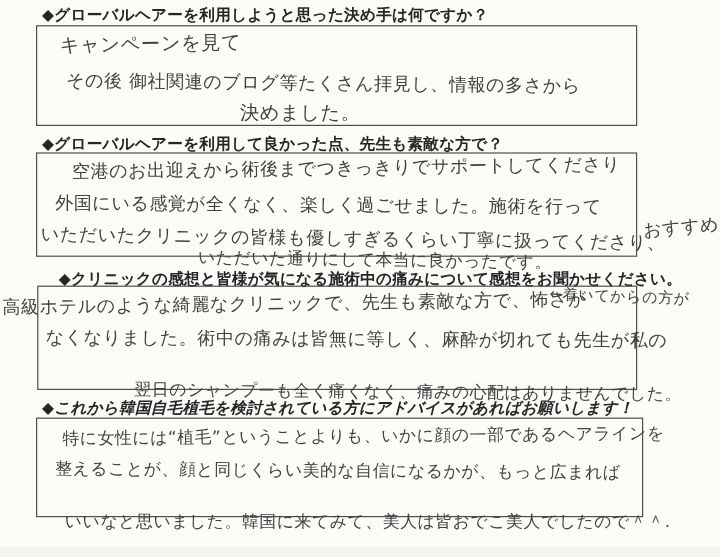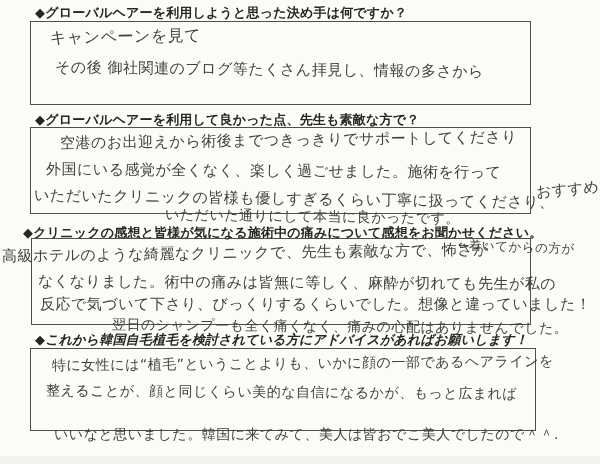--- a/index.html
+++ b/index.html
@@ -20,21 +20,21 @@
     margin:0;
     font-family:"Liberation Serif","DejaVu Serif",serif;
     font-weight:bold;
     font-size:13px;
     letter-spacing:0.2px;
     color:#262626;
     white-space:nowrap;
   }
   .q1{left:35px;top:4px;}
   .q2{left:35px;top:111px;}
-  .q3{left:23px;top:224px;}
+  .q3{left:49px;top:224px;}
   .q4{left:35px;top:331px;font-style:italic;}
   
   .box{
     position:absolute;
     border:1.5px solid #4e4e4e;
     background:transparent;
   }
   .b1{left:30px;top:21px;width:499px;height:82px;}
   .b2{left:30px;top:127px;width:499px;height:85px;}
   .b3{left:31px;top:238px;width:498px;height:85px;}
@@ -79,35 +79,35 @@
 </style>
 </head>
 <body>
 
 <div class="sheet">
 
   <h2 class="q q1">◆グローバルヘアーを利用しようと思った決め手は何ですか？</h2>
   <div class="box b1"></div>
   <span class="hw a1l1">キャンペーンを見て</span>
   <span class="hw a1l2">その後 御社関連のブログ等たくさん拝見し、情報の多さから</span>
+  <span class="hw a1l3">決めました。</span>
 
   <h2 class="q q2">◆グローバルヘアーを利用して良かった点、先生も素敵な方で？</h2>
   <div class="box b2"></div>
   <span class="hw a2l1">空港のお出迎えから術後までつきっきりでサポートしてくださり</span>
   <span class="hw a2l2">外国にいる感覚が全くなく、楽しく過ごせました。施術を行って</span>
   <span class="hw a2l3">いただいたクリニックの皆様も優しすぎるくらい丁寧に扱ってくださり、</span>
   <span class="hw a2note">おすすめ</span>
   <span class="hw a2l4">いただいた通りにして本当に良かったです。</span>
 
   <h2 class="q q3">◆クリニックの感想と皆様が気になる施術中の痛みについて感想をお聞かせください。</h2>
   <div class="box b3"></div>
   <span class="hw a3note">←着いてからの方が</span>
   <span class="hw a3l1">高級ホテルのような綺麗なクリニックで、先生も素敵な方で、怖さが</span>
   <span class="hw a3l2">なくなりました。術中の痛みは皆無に等しく、麻酔が切れても先生が私の</span>
-  <span class="hw a3l3">反応で気づいて下さり、びっくりするくらいでした。想像と違っていました！</span>
   <span class="hw a3l4">翌日のシャンプーも全く痛くなく、痛みの心配はありませんでした。</span>
 
   <h2 class="q q4">◆これから韓国自毛植毛を検討されている方にアドバイスがあればお願いします！</h2>
   <div class="box b4"></div>
   <span class="hw a4l1">特に女性には“植毛”ということよりも、いかに顔の一部であるヘアラインを</span>
   <span class="hw a4l2">整えることが、顔と同じくらい美的な自信になるかが、もっと広まれば</span>
   <span class="hw a4l3">いいなと思いました。韓国に来てみて、美人は皆おでこ美人でしたので＾＾.</span>
 
 
 </div>

